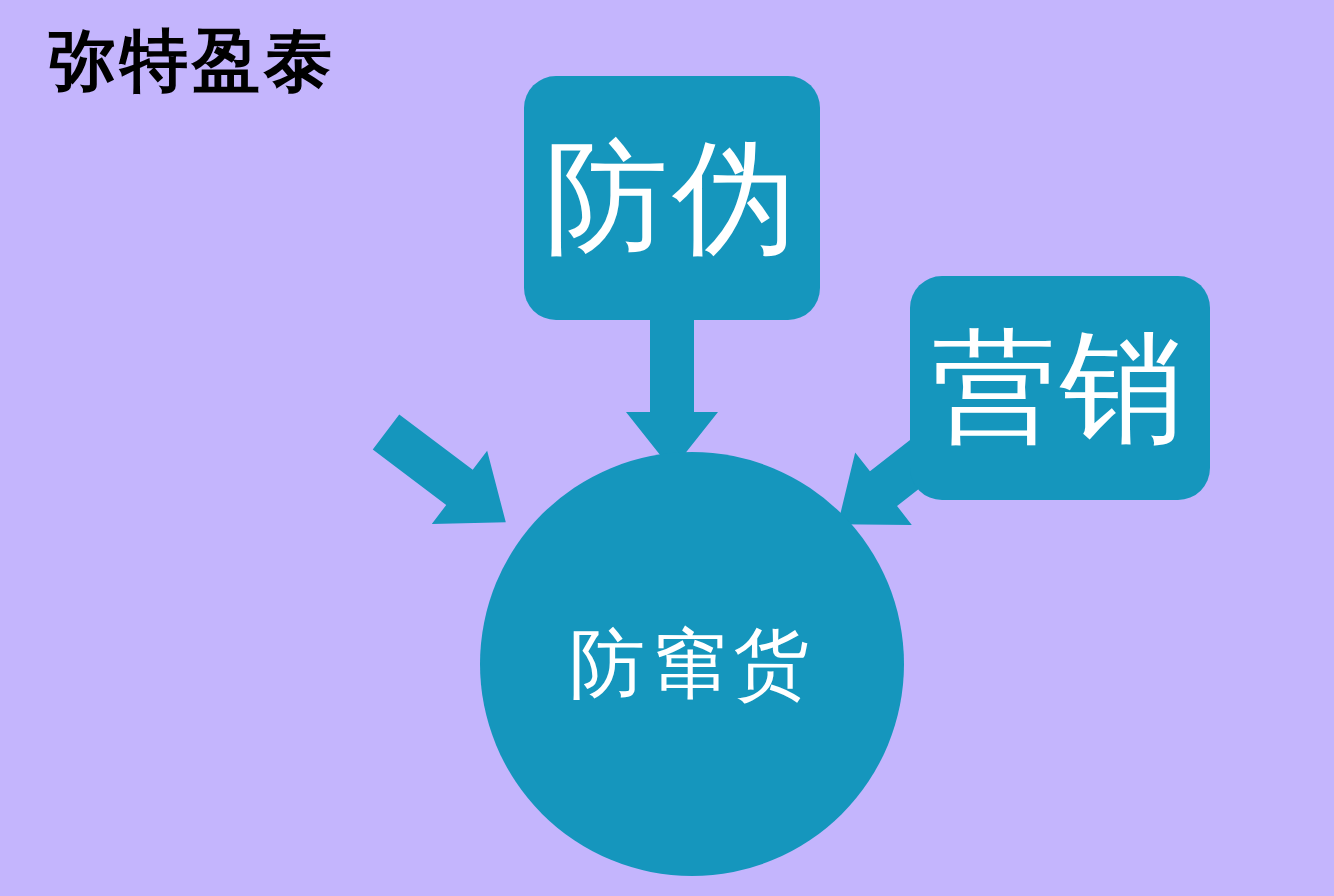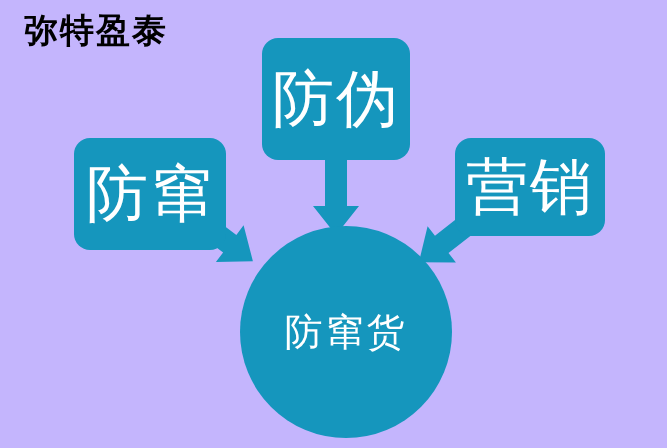--- a/index.html
+++ b/index.html
@@ -34,21 +34,21 @@
     display: flex;
     align-items: center;
     justify-content: center;
     color: #ffffff;
     font-size: 62px;
     font-weight: 500;
     letter-spacing: 2px;
   }
   .box-left  { left: 74px;  top: 138px; width: 152px; height: 112px; }
   .box-top   { left: 262px; top: 38px;  width: 148px; height: 122px; }
-  .box-right { left: 455px; top: 138px; width: 150px; height: 98px; }
+  .box-right { left: 455px; top: 138px; width: 150px; height: 112px; }
   .circle {
     position: absolute;
     left: 240px;
     top: 226px;
     width: 212px;
     height: 212px;
     border-radius: 50%;
     background: var(--accent, #1596bd);
     display: flex;
     flex-direction: column;
@@ -74,23 +74,20 @@
   <div class="brand">弥特盈泰</div>
 
   <svg class="arrows" width="667" height="448" viewBox="0 0 667 448">
     <g fill="#1596bd">
       <path d="M0,-11 L46,-11 L46,-23 L75,0 L46,23 L46,11 L0,11 Z" transform="translate(193,216) rotate(37)"></path>
       <path d="M0,-11 L46,-11 L46,-23 L75,0 L46,23 L46,11 L0,11 Z" transform="translate(336,160) rotate(90)"></path>
       <path d="M0,-11 L46,-11 L46,-23 L75,0 L46,23 L46,11 L0,11 Z" transform="translate(478,216) rotate(142)"></path>
     </g>
   </svg>
 
-  <div class="box box-left">
-    <span>防窜</span>
-  </div>
 
   <div class="box box-top">
     <span>防伪</span>
   </div>
 
   <div class="box box-right">
     <span>营销</span>
   </div>
 
   <div class="circle">

